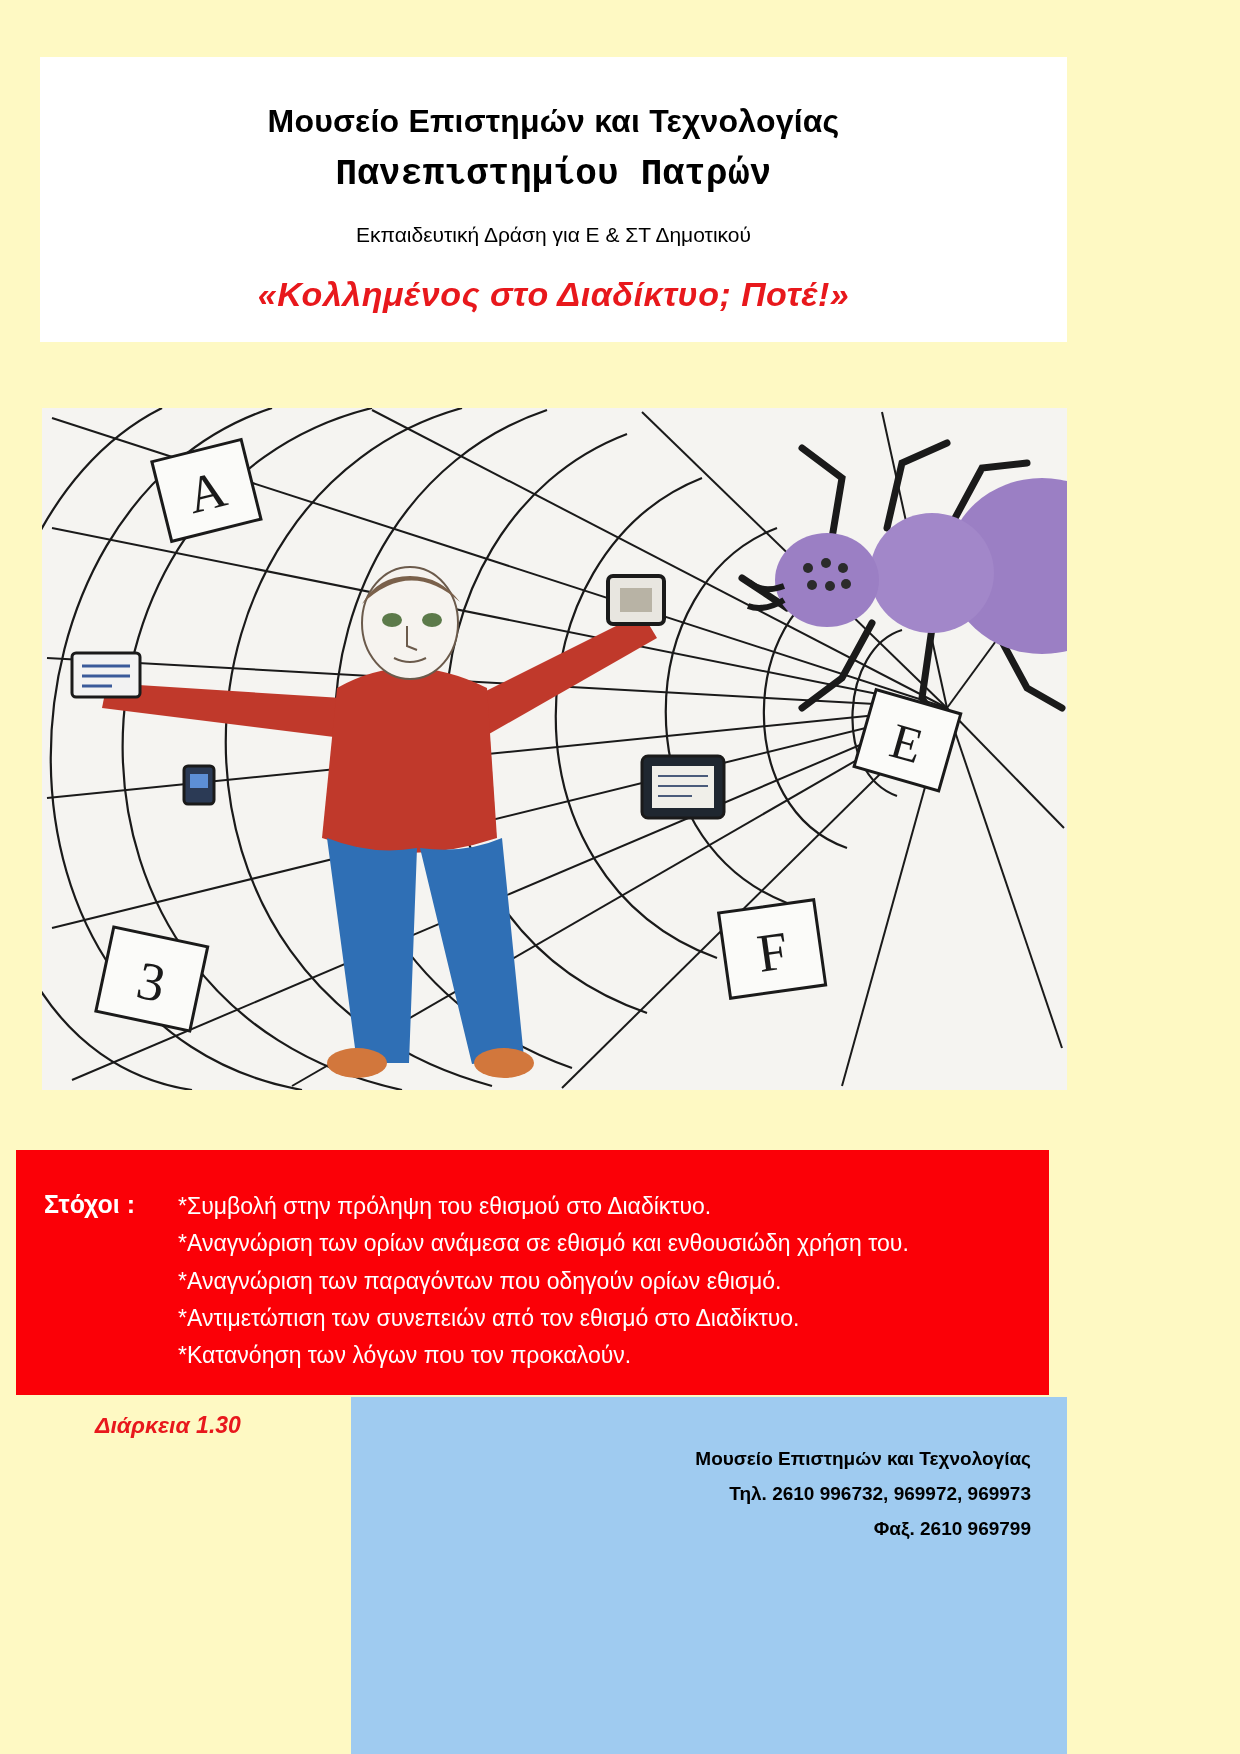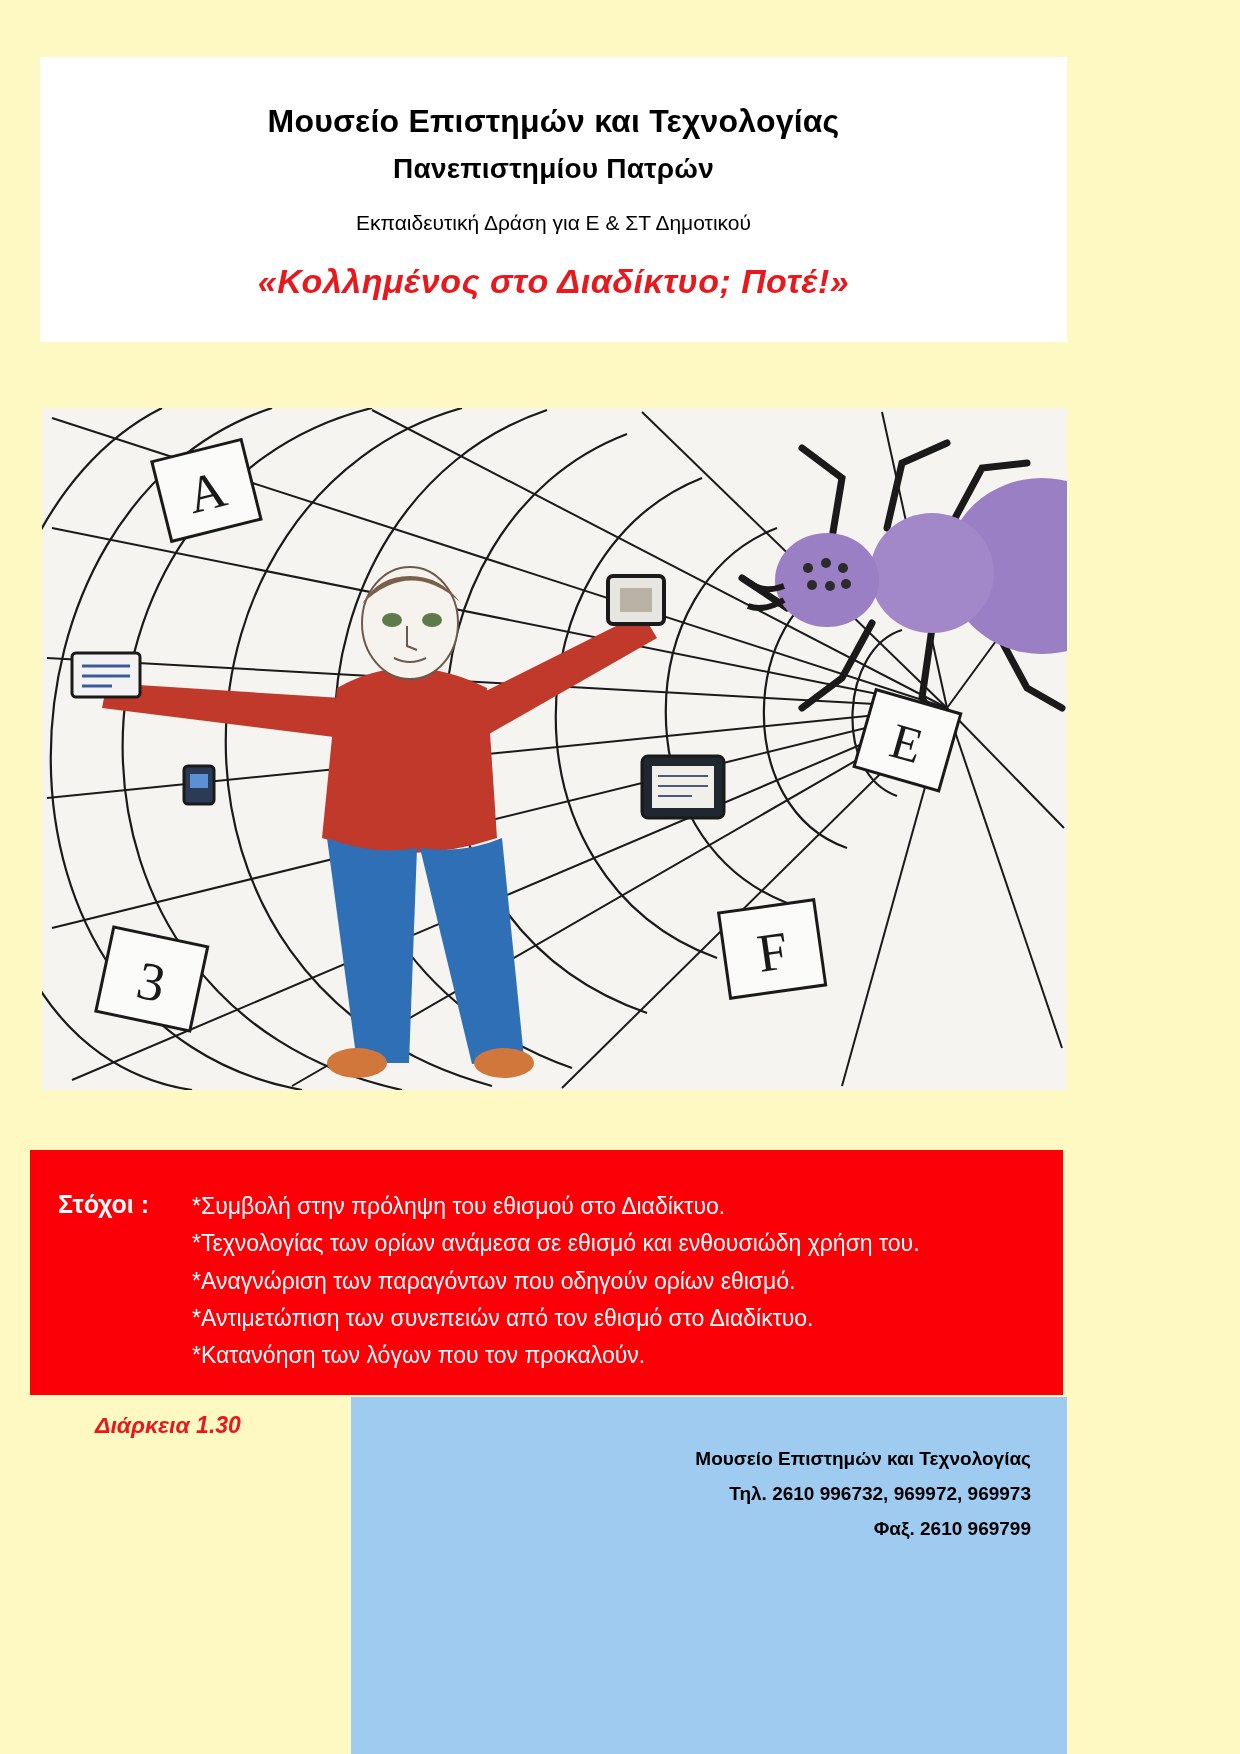--- a/index.html
+++ b/index.html
@@ -34,25 +34,26 @@
     text-align: center;
   }
   .header-title-1 {
     font-size: 32px;
     font-weight: bold;
     color: #000000;
     line-height: 1.55;
     letter-spacing: 0.2px;
   }
   .header-title-2 {
-    font-size: 28px;
+    font-size: 36px;
     font-weight: bold;
     color: #000000;
     line-height: 1.55;
     letter-spacing: 0.2px;
+    font-family: Liberation Mono, monospace;
   }
   .header-subtitle {
     font-size: 21px;
     color: #000000;
     margin-top: 18px;
     line-height: 1.4;
   }
   .header-maintitle {
     font-size: 34px;
     font-weight: bold;
@@ -70,21 +71,21 @@
     width: 1025px;
     height: 682px;
     background: #f4f4f2;
     overflow: hidden;
   }
   .illustration svg { display: block; }
 
   
   .goals-panel {
     position: absolute;
-    left: 30px;
+    left: 16px;
     top: 1150px;
     width: 1033px;
     height: 245px;
     background: #fb0007;
     box-sizing: border-box;
   }
   .goals-label {
     position: absolute;
     left: 28px;
     top: 40px;
@@ -268,21 +269,21 @@
           <text x="866" y="352" font-family="Liberation Serif, serif" font-size="50" fill="#1a1a1a" text-anchor="middle" stroke="none">E</text>
         </g>
       </g>
     </svg>
   </div>
 
   <div class="goals-panel">
     <div class="goals-label">Στόχοι :</div>
     <div class="goals-list">
       <div>*Συμβολή στην πρόληψη του εθισμού στο Διαδίκτυο.</div>
-      <div>*Τεχνολογίας των ορίων ανάμεσα σε εθισμό και ενθουσιώδη χρήση του.</div>
+      <div>*Αναγνώριση των ορίων ανάμεσα σε εθισμό και ενθουσιώδη χρήση του.</div>
       <div>*Αναγνώριση των παραγόντων που οδηγούν ορίων εθισμό.</div>
       <div>*Αντιμετώπιση των συνεπειών από τον εθισμό στο Διαδίκτυο.</div>
       <div>*Κατανόηση των λόγων που τον προκαλούν.</div>
     </div>
   </div>
 
   <div class="footer-box">
     <div>Μουσείο Επιστημών και Τεχνολογίας</div>
     <div>Τηλ. 2610 996732, 969972, 969973</div>
     <div>Φαξ. 2610 969799</div>

